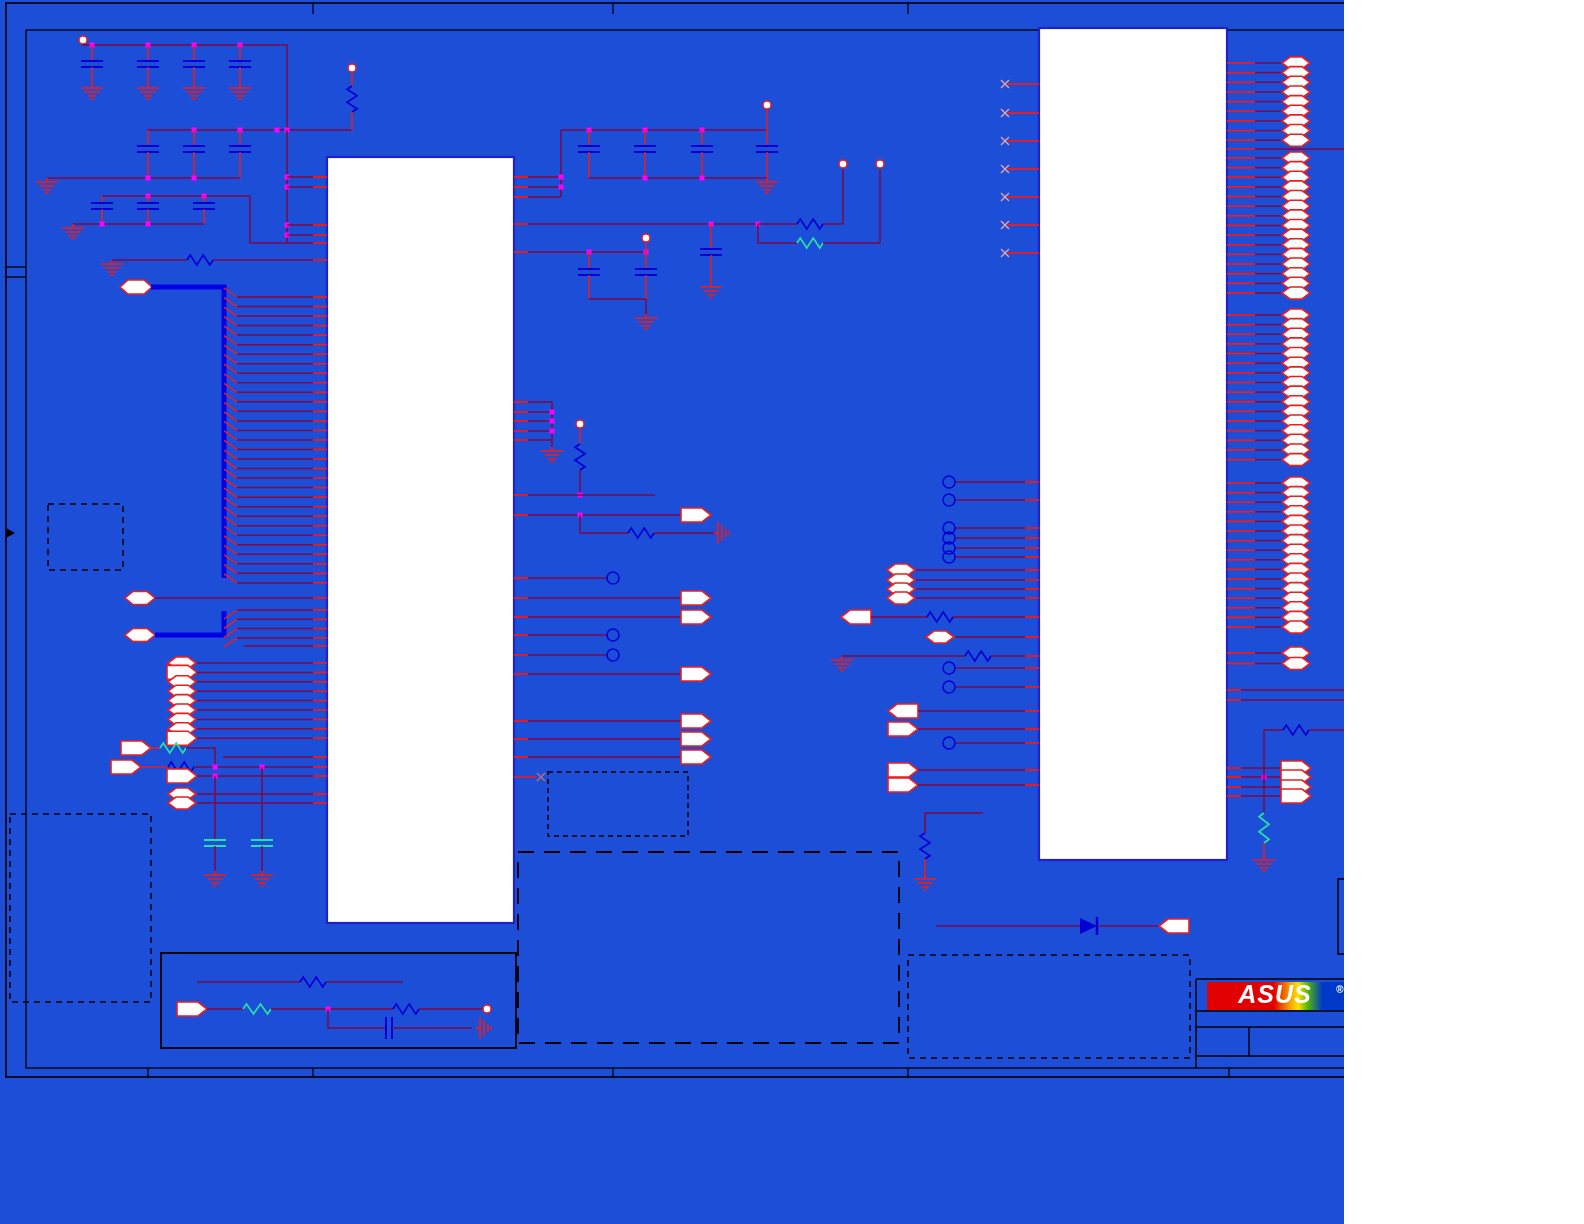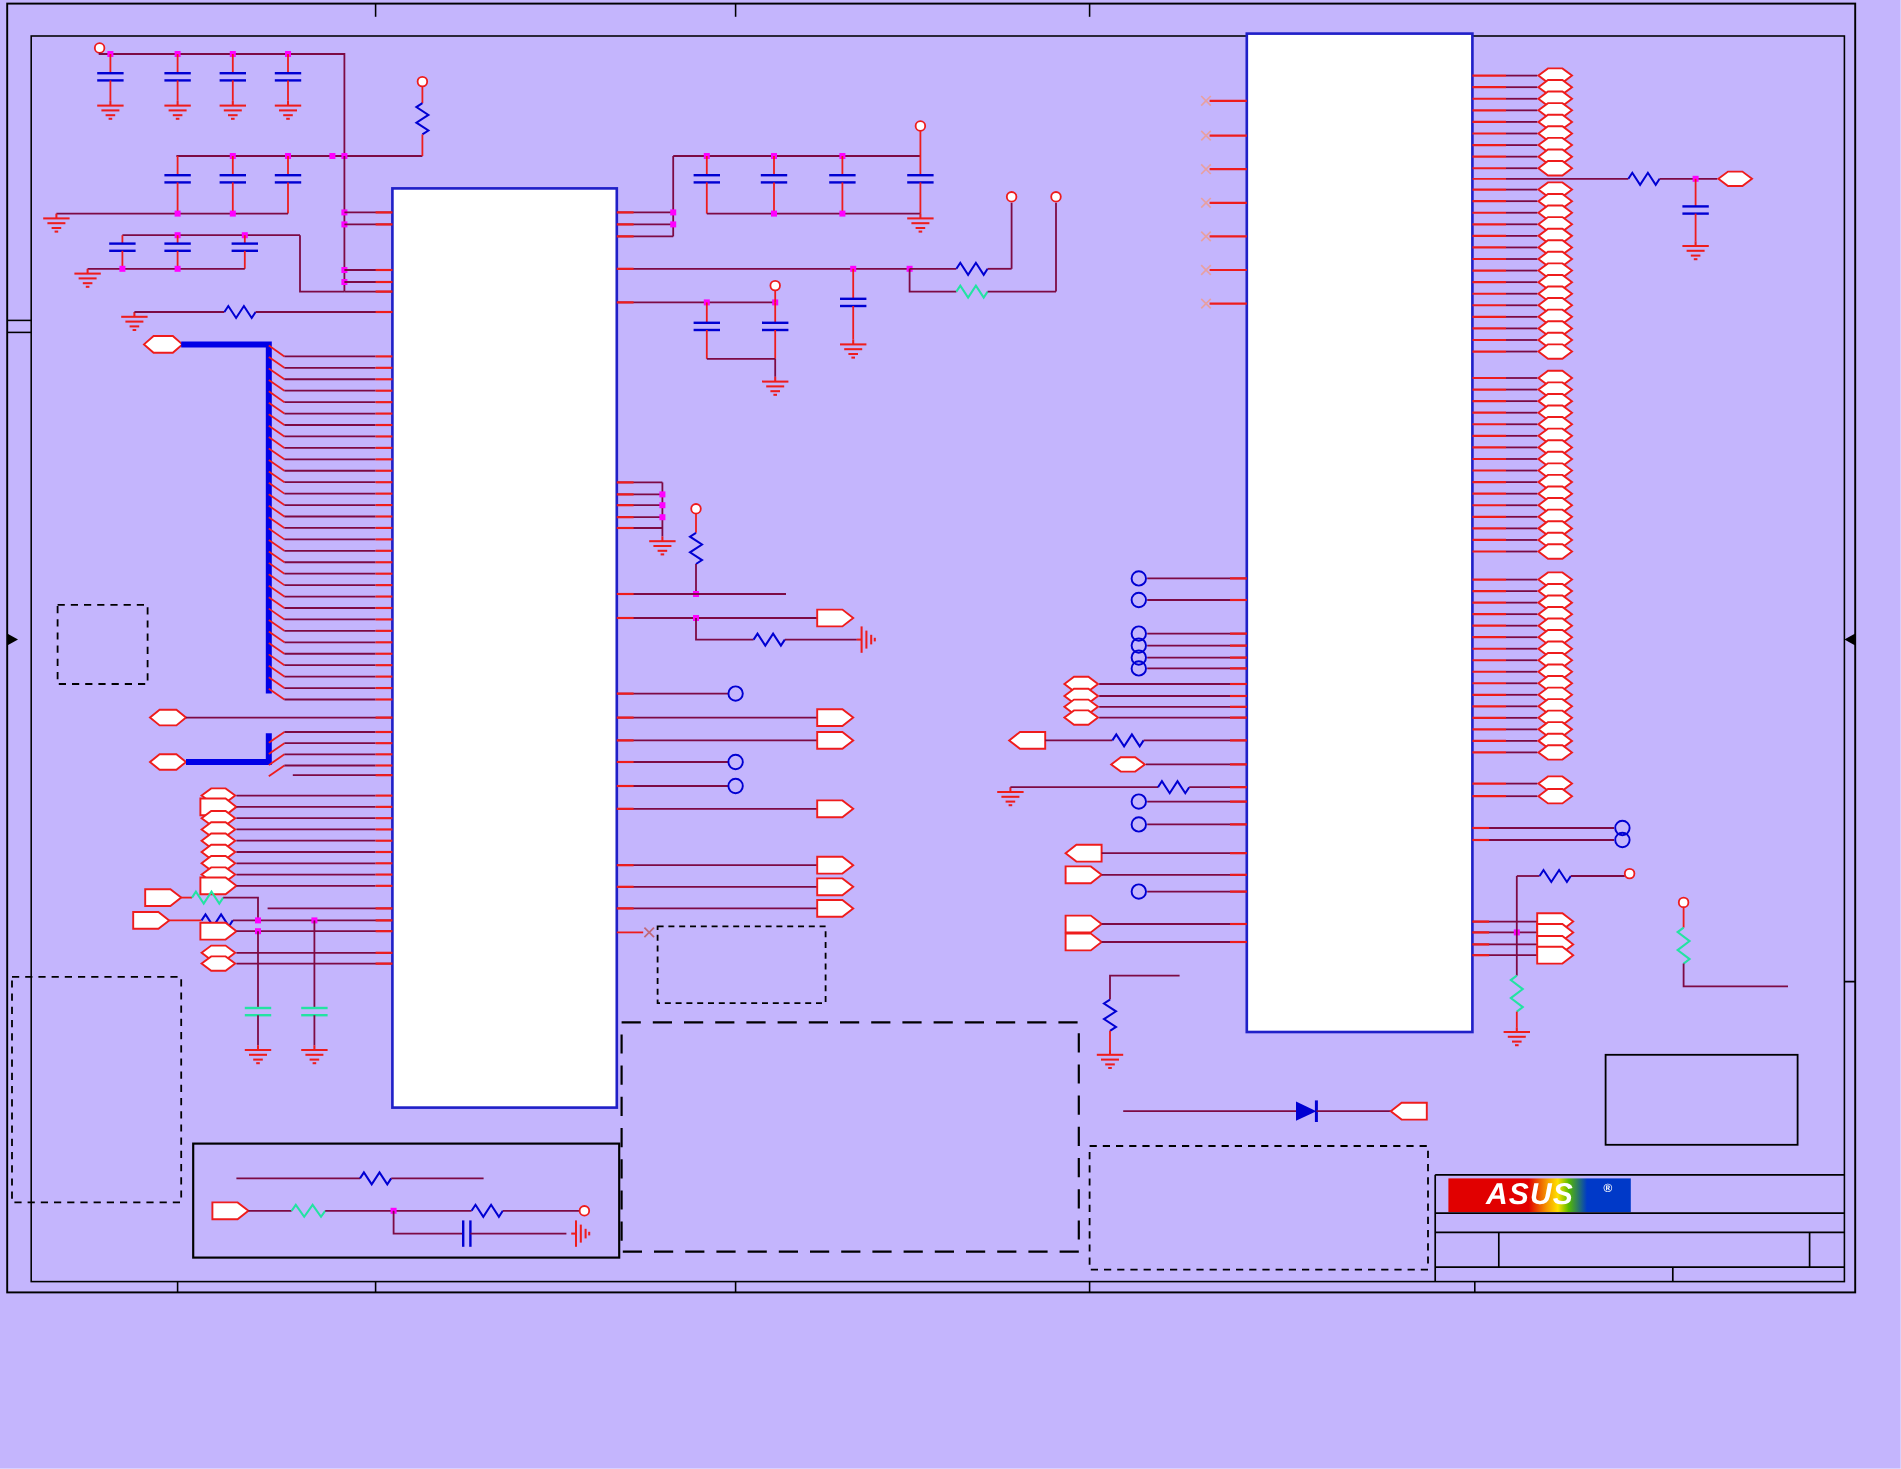--- a/index.html
+++ b/index.html
@@ -1,16 +1,16 @@
 <!DOCTYPE html>
 <html><head>
 <meta charset="utf-8">
 <style>
   html,body{margin:0;padding:0;background:#ffffff;}
-  .page{position:relative;width:1584px;height:1224px;background:#c4b5fd;overflow:hidden;}
+  .page{position:relative;width:1344px;height:1224px;background:#1d4ed8;overflow:hidden;}
   svg{display:block;}
   text.logo{font-family:"Liberation Sans",sans-serif;font-weight:bold;font-style:italic;fill:#ffffff;}
 </style>
 </head>
 <body>
 
 <div class="page">
   <svg id="schematic" width="1584" height="1224" viewBox="0 0 1584 1224" xmlns="http://www.w3.org/2000/svg">
     <defs>
       <linearGradient id="asusGrad" x1="0" y1="0" x2="1" y2="0">

